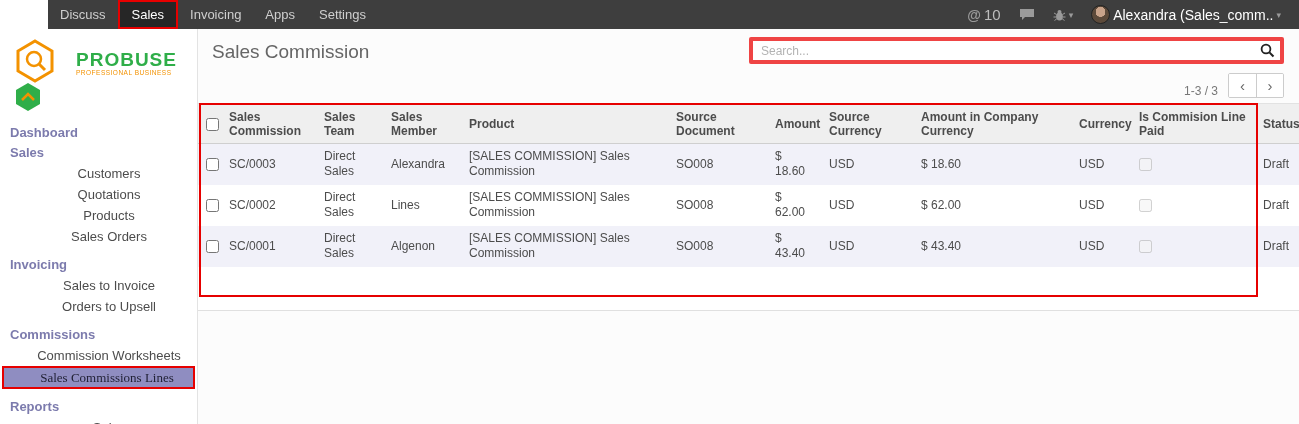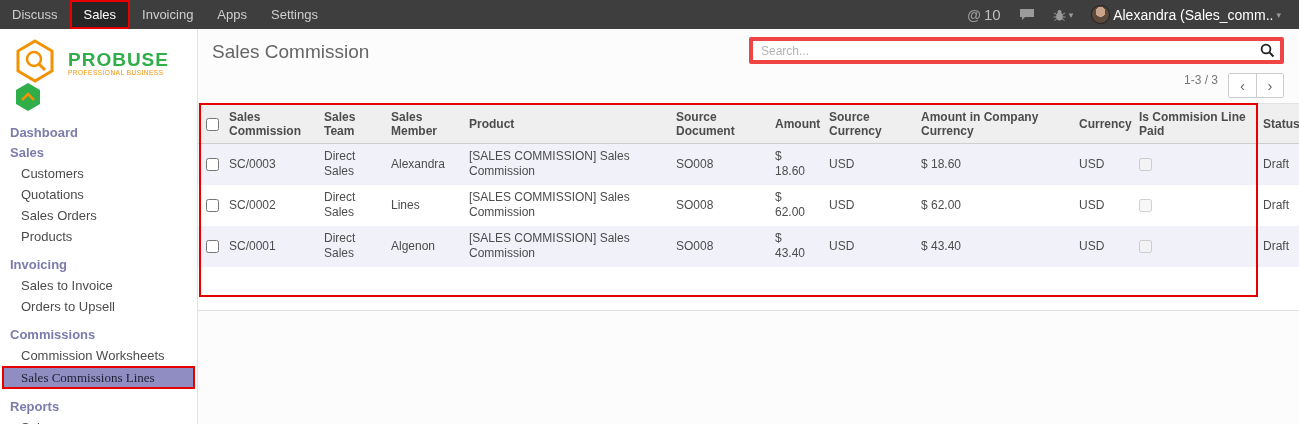--- a/index.html
+++ b/index.html
@@ -1,54 +1,54 @@
 <!DOCTYPE html>
 <html><head>
 <meta charset="utf-8">
 <style>
   * { margin:0; padding:0; box-sizing:border-box; }
   html,body { font-family:"Liberation Sans", sans-serif; }
   .page { position:relative; width:1299px; height:424px; background:#fff; overflow:hidden; }
 
   
-  .topbar { height:29px; background:#3e3e3e; display:flex; align-items:stretch; font-size:13px; color:#cfcfcf; }
+  .topbar { height:29px; background:#3e3e3e; display:flex; align-items:stretch; font-size:13px; color:#cfcfcf;margin-left:48px; }
   .menu-item { display:flex; align-items:center; padding:0 12px; cursor:pointer; }
   .menu-item.active { background:#262626; color:#fff; border:2px solid #e60000; }
   .topbar-right { margin-left:auto; display:flex; align-items:center; gap:6px; padding-right:12px; color:#b4b4b4; }
   .tb-icon { display:flex; align-items:center; gap:3px; padding:0 6px; cursor:pointer; }
   .at-glyph { font-size:14px; font-weight:bold; color:#9a9a9a; }
   .mention-count { font-size:15px; color:#bdbdbd; }
   .caret { font-size:9px; color:#9a9a9a; }
   .avatar { width:19px; height:19px; border-radius:50%; background:radial-gradient(circle at 50% 35%, #c9a38a 0 35%, #5d4a3a 36% 100%); border:1px solid #222; }
   .user-label { font-size:14px; color:#ffffff; white-space:nowrap; }
 
   
   .body { display:flex; height:395px; }
   .sidebar { width:198px; min-width:198px; border-right:1px solid #e3e3e3; background:#fff; }
   .main { flex:1; background:#fcfcfc; position:relative; }
 
   
-  .logo { display:flex; align-items:flex-start; padding:8px 6px 10px 10px; gap:8px; }
+  .logo { display:flex; align-items:flex-start; padding:8px 6px 10px 10px; gap:16px; }
   .logo-text { padding-top:14px; }
   .logo-title { display:block; font-size:19px; font-weight:bold; color:#2fae49; letter-spacing:1px; line-height:18px; }
   .logo-sub { display:block; font-size:6.5px; color:#f39200; letter-spacing:.5px; }
   .nav { font-size:13px; margin-top:2px; }
   .nav-header { color:#7c7bad; font-weight:bold; padding:2px 0 2px 10px; line-height:16px; cursor:pointer; }
-  .nav-item { color:#4c4c4c; padding:3px 0 3px 21px; line-height:15px; cursor:pointer; }
+  .nav-item { color:#4c4c4c; padding:3px 0 3px 21px; line-height:15px; cursor:pointer;text-align:center; }
   .nav-item.selected { background:#8f8dc1; color:#1f1f33; border:2px solid #e60000; margin:0 2px 0 2px; padding:2px 0 2px 17px;font-family:Liberation Serif, serif; }
   .nav-gap { height:8px; }
 
   
   .control { position:relative; height:74px; }
   .page-title { position:absolute; left:14px; top:12px; font-size:19px; color:#666; }
   .searchbox { position:absolute; right:15px; top:8px; width:535px; height:27px; background:#fff; border:4px solid #ef4444; border-radius:2px; display:flex; align-items:center; }
   .searchbox input { flex:1; border:none; outline:none; font-size:12px; padding:0 8px; color:#444; background:transparent; font-family:"Liberation Sans",sans-serif; }
   .searchbox input::placeholder { color:#b3b3b3; }
   .search-icon { width:26px; display:flex; justify-content:center; cursor:pointer; }
-  .pager { position:absolute; right:15px; top:44px; display:flex; align-items:flex-start; gap:10px; }
+  .pager { position:absolute; right:15px; top:44px; display:flex; align-items:flex-end; gap:10px; }
   .pager-range { font-size:12px; color:#777; }
   .pager-btns { display:flex; border:1px solid #ccc; border-radius:2px; overflow:hidden; }
   .pager-btn { width:27px; height:23px; background:#fff; display:flex; align-items:center; justify-content:center; font-size:15px; color:#666; cursor:pointer; }
   .pager-btn + .pager-btn { border-left:1px solid #ccc; }
 
   
   table { border-collapse:collapse; width:100%; font-size:12px; color:#4c4c4c; table-layout:fixed; }
   thead th { background:#efefef; border-top:1px solid #e2e2e2; border-bottom:1px solid #cfcfcf; text-align:left; font-weight:bold; padding:4px 8px; height:40px; vertical-align:middle; line-height:14px; }
   tbody td { padding:4px 8px; height:41px; vertical-align:middle; line-height:15px; }
   tr.odd { background:#f1f1f9; }
@@ -113,22 +113,22 @@
           <span class="logo-title">PROBUSE</span>
           <span class="logo-sub">PROFESSIONAL BUSINESS</span>
         </div>
       </div>
 
       <div class="nav">
         <div class="nav-header">Dashboard</div>
         <div class="nav-header">Sales</div>
         <div class="nav-item">Customers</div>
         <div class="nav-item">Quotations</div>
+        <div class="nav-item">Products</div>
         <div class="nav-item">Sales Orders</div>
-        <div class="nav-item">Products</div>
         <div class="nav-gap"></div>
         <div class="nav-header">Invoicing</div>
         <div class="nav-item">Sales to Invoice</div>
         <div class="nav-item">Orders to Upsell</div>
         <div class="nav-gap"></div>
         <div class="nav-header">Commissions</div>
         <div class="nav-item">Commission Worksheets</div>
         <div class="nav-item selected">Sales Commissions Lines</div>
         <div class="nav-gap"></div>
         <div class="nav-header">Reports</div>

